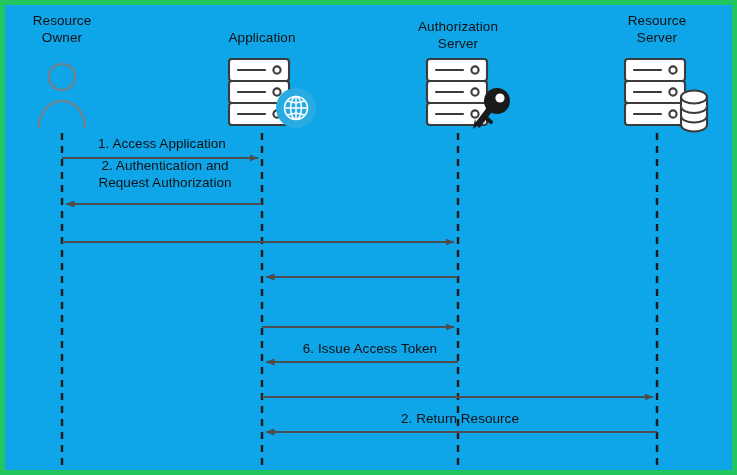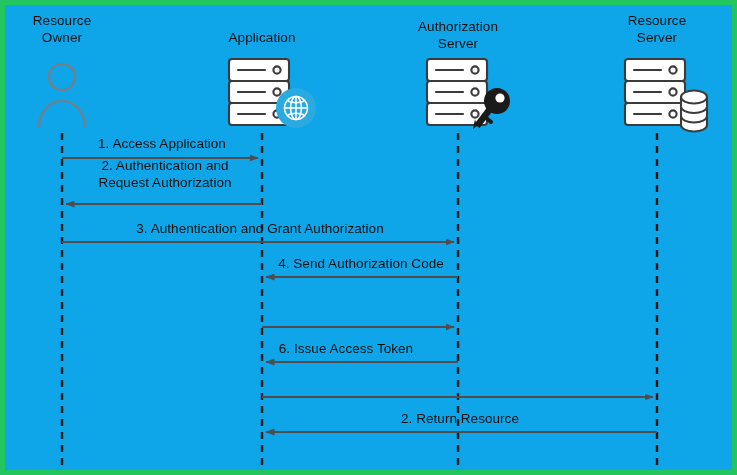--- a/index.html
+++ b/index.html
@@ -161,23 +161,21 @@
   <div class="actor-title" style="left:453px; top:8px; width:150px;margin-top:6px;">Authorization
 Server</div>
   <div class="actor-title" style="left:652px; top:8px; width:130px;">Resource
 Server</div>
 
   <div class="msg-label center" style="left:157px; top:130px; width:220px;">1. Access Application</div>
 
   <div class="msg-label center" style="left:160px; top:152px; width:230px;">2. Authentication and
 Request Authorization</div>
 
-  <div class="msg-label center" style="left:255px; top:215px; width:400px;">3. Authentication and Grant Authorization</div>
-
-  <div class="msg-label center" style="left:356px; top:250px; width:230px;">4. Send Authorization Code</div>
 
 
-  <div class="msg-label center" style="left:341px; top:335px; width:220px;">6. Issue Access Token</div>
+
+  <div class="msg-label center" style="left:365px; top:335px; width:220px;">6. Issue Access Token</div>
 
 
   <div class="msg-label center" style="left:455px; top:405px; width:260px;">2. Return Resource</div>
 
 </div>
 
 </body></html>

